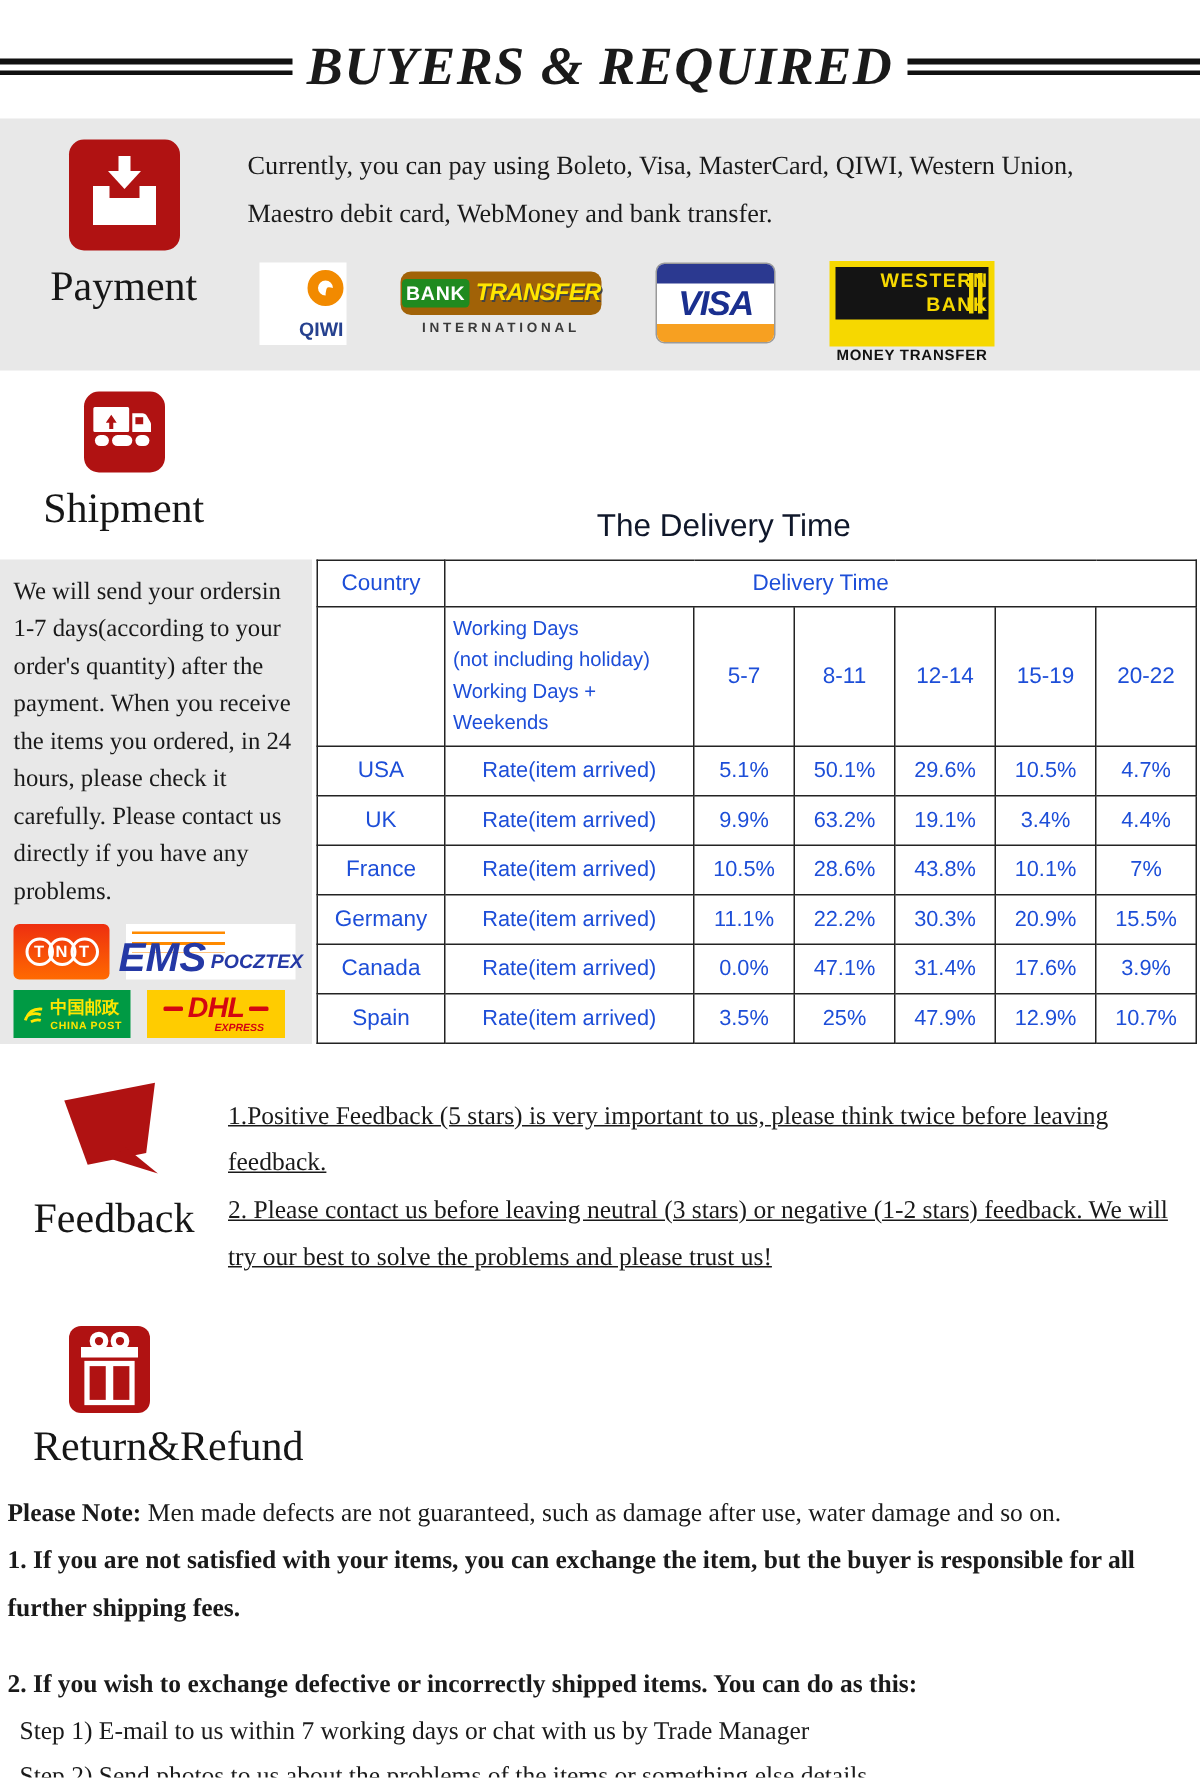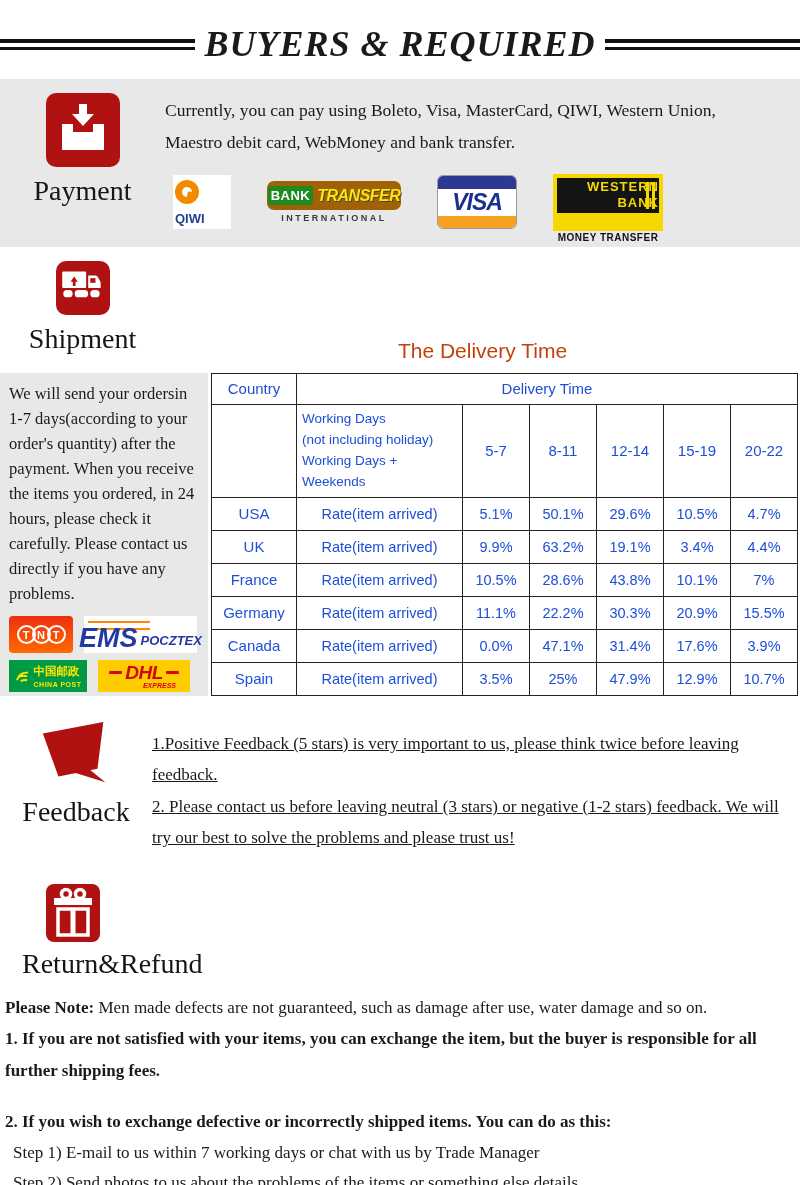--- a/index.html
+++ b/index.html
@@ -16,21 +16,21 @@
 
   
   .payment-section { background:#e8e8e8; margin-top:17px; display:flex; padding:14px 0 14px 0; }
   .icon-col { width:165px; flex:0 0 165px; text-align:center; }
   .red-badge { background:#b01212; display:inline-block; border-radius:10px; line-height:0; }
   .section-label { font-size:28px; margin-top:4px; color:#161616; }
   .pay-right { flex:1; }
   .pay-desc { font-size:17.5px; line-height:1.8; width:588px; margin-top:2px; }
   .pay-logos { display:flex; align-items:center; gap:36px; margin-top:13px; margin-left:8px; height:62px; }
 
-  .logo-qiwi { width:58px; background:#fff; text-align:left; padding:5px 2px 3px; }
+  .logo-qiwi { width:58px; background:#fff; text-align:right; padding:5px 2px 3px; }
   .q-ring { display:inline-block; width:24px; height:24px; border:7px solid #f28a00; border-radius:50%; position:relative; }
   .q-tail { position:absolute; right:-4px; bottom:-4px; width:9px; height:9px; background:#f28a00; border-radius:2px 60% 60% 60%; transform:rotate(10deg); }
   .qiwi-word { font:bold 13px "Liberation Sans", sans-serif; color:#26418f; margin-top:3px; }
 
   .logo-bank { width:134px; text-align:center; }
   .bank-bar { background:#a16207; border-radius:7px; padding:5px 5px; display:flex; gap:4px; align-items:center; justify-content:center; }
   .bank-word { background:#1f8a1f; color:#fff; font:bold 13px "Liberation Sans", sans-serif; padding:2px 3px; border-radius:3px; letter-spacing:0.5px; }
   .transfer-word { color:#ffe600; font-family:"Liberation Sans", sans-serif; font-style:italic; font-weight:bold; font-size:16px; text-shadow:1px 1px 0 #444; letter-spacing:-0.5px; }
   .intl-word { font:bold 9px "Liberation Sans", sans-serif; letter-spacing:2.5px; color:#3a3a3a; margin-top:3px; }
 
@@ -43,21 +43,21 @@
   .logo-wu { width:110px; height:57px; background:#f6d800; padding:4px 4px 2px; }
   .wu-black { background:#141414; height:35px; position:relative; display:flex; flex-direction:column; align-items:flex-end; justify-content:center; }
   .wu-line { color:#f6d800; font:bold 13px "Liberation Sans", sans-serif; line-height:1.2; letter-spacing:1px; }
   .wu-bars { position:absolute; right:4px; top:4px; bottom:4px; width:9px; border-left:3px solid #f6d800; border-right:3px solid #f6d800; }
   .wu-mt { text-align:center; font:bold 10px "Liberation Sans", sans-serif; color:#111; margin-top:19px; letter-spacing:0.5px; }
 
   
   .ship-hdr { display:flex; margin-top:14px; height:104px; }
   .ship-left { width:165px; flex:0 0 165px; text-align:center; }
   .ship-title-wrap { flex:1; display:flex; align-items:flex-end; justify-content:center; padding-bottom:2px; }
-  .ship-title { font-family:"Liberation Sans", sans-serif; font-size:21px; color:#c2410c; }
+  .ship-title { font-family:"Liberation Sans", sans-serif; font-size:21px; color:#0f172a; }
 
   .ship-main { display:flex; margin-top:8px; }
   .ship-note-panel { width:208px; flex:0 0 208px; background:#e8e8e8; padding:8px 5px 4px 9px; }
   .ship-note { font-size:16.5px; line-height:25px; }
   .carriers { margin-top:10px; }
   .carrier-row { display:flex; align-items:center; gap:11px; margin-top:7px; }
 
   .logo-tnt { width:64px; height:37px; background:linear-gradient(180deg,#ee2f10,#ff6a00); border-radius:4px; display:flex; align-items:center; justify-content:center; }
   .tnt-circle { width:19px; height:19px; border:2px solid #fff; border-radius:50%; color:#fff; font:bold 11px "Liberation Sans", sans-serif; display:flex; align-items:center; justify-content:center; margin:0 -2px; }
 

